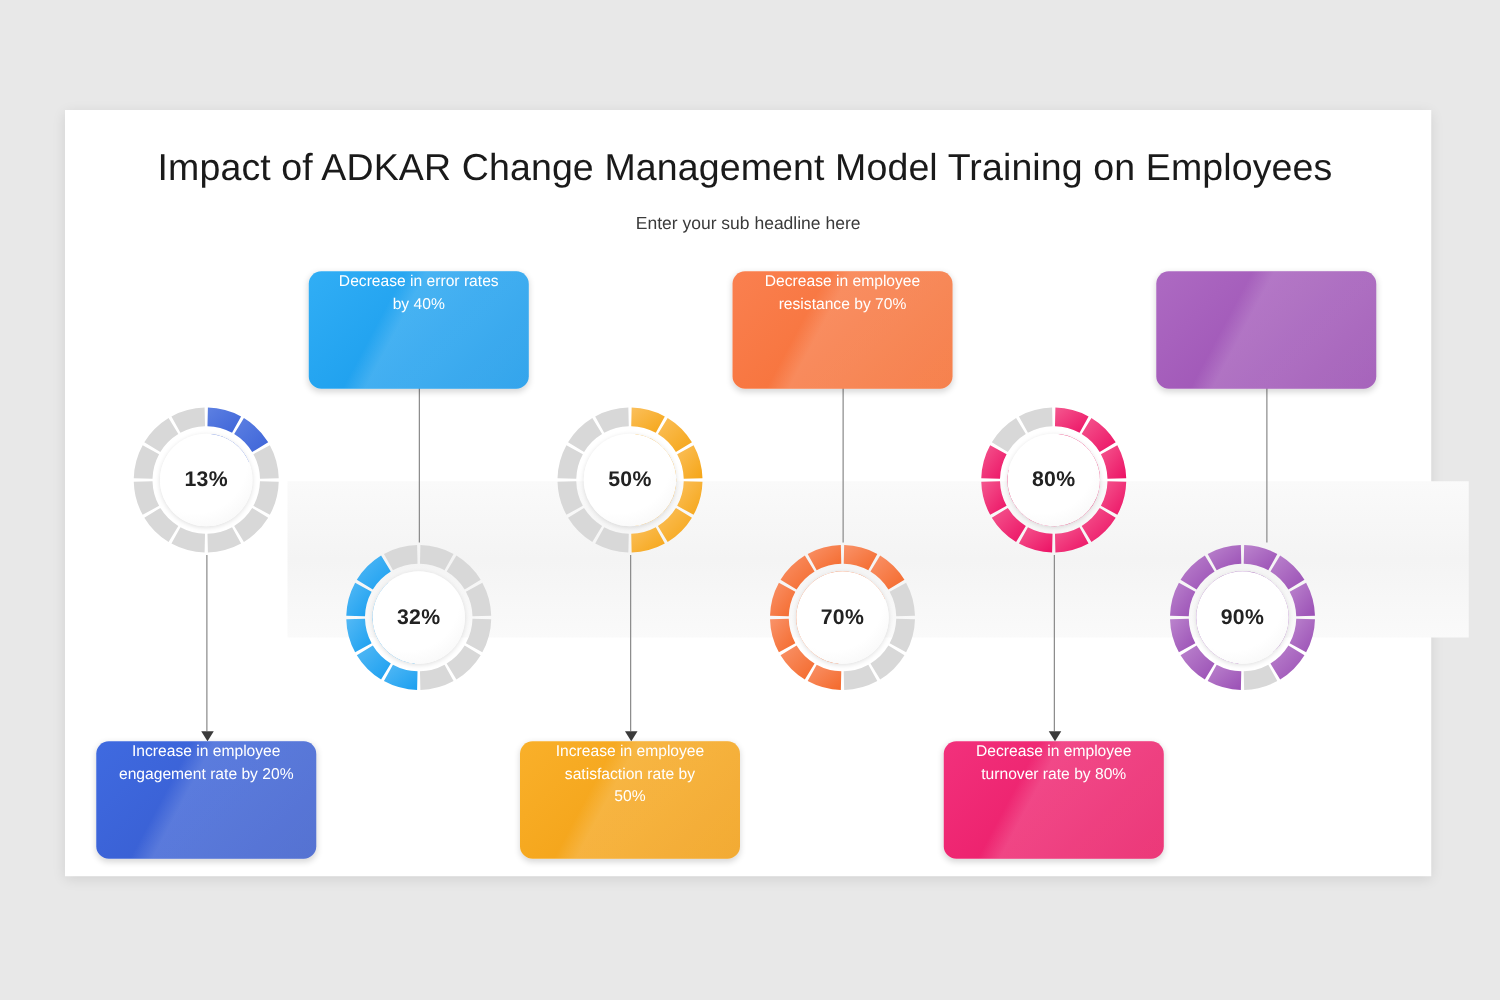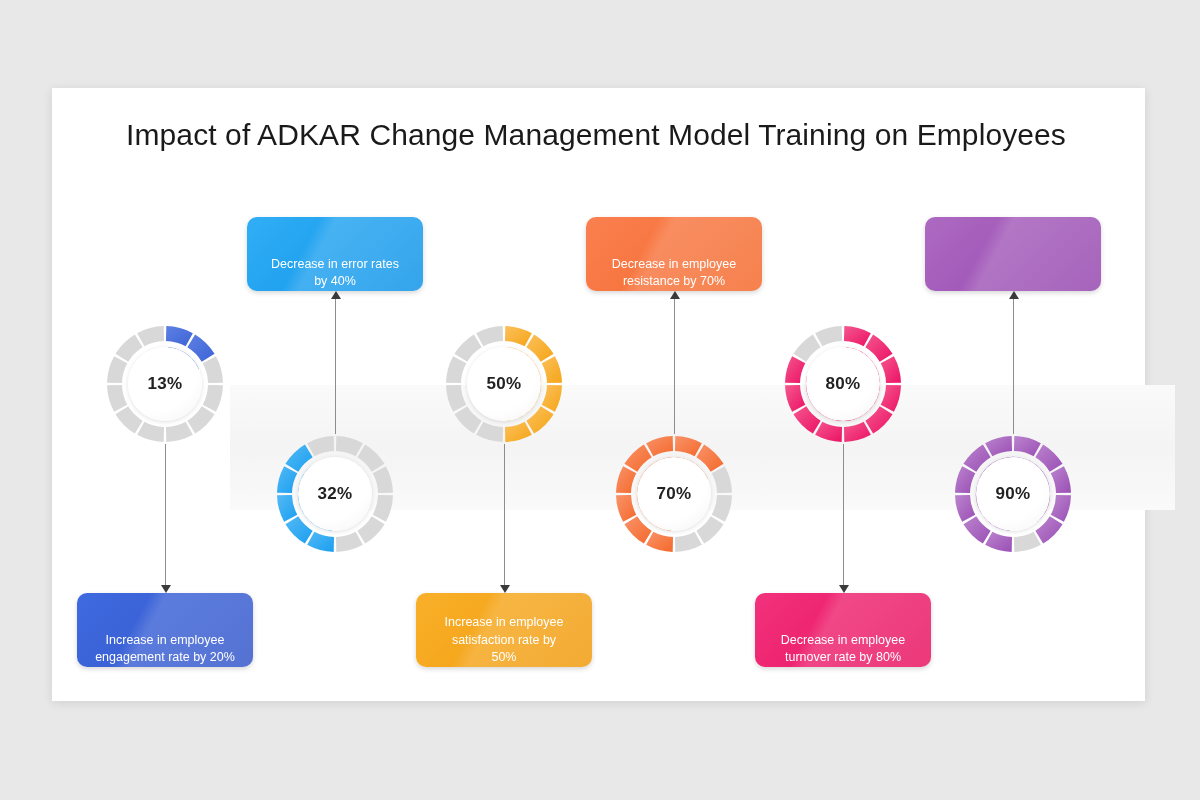--- a/index.html
+++ b/index.html
@@ -33,22 +33,22 @@
   }
 
   
   .conn{position:absolute;width:1px;background:#8d8d8d;}
   .arrowhead{position:absolute;width:0;height:0;border-left:5px solid transparent;border-right:5px solid transparent;}
   .arrow-up{border-bottom:8px solid #3b3b3b;}
   .arrow-down{border-top:8px solid #3b3b3b;}
 
   
   .callout{
-    position:absolute;width:176px;height:74px;border-radius:10px;
-    display:flex;align-items:flex-end;justify-content:center;text-align:center;
+    position:absolute;width:176px;height:94px;border-radius:10px;
+    display:flex;align-items:flex-start;justify-content:center;text-align:center;
     color:#ffffff;font-size:12.5px;line-height:1.42;
     box-shadow:0 2px 5px rgba(0,0,0,.16);
     overflow:hidden;
   }
   .callout .sheen{
     position:absolute;left:0;top:0;width:100%;height:100%;
     background:linear-gradient(118deg,rgba(255,255,255,.00) 0%,rgba(255,255,255,.00) 34%,rgba(255,255,255,.16) 42%,rgba(255,255,255,.16) 100%);
     pointer-events:none;
   }
   .callout .ctext{position:relative;z-index:2;padding:0 10px;}
@@ -67,20 +67,21 @@
 </style>
 </head>
 <body>
 
 <div id="stage">
   <div id="card">
 
     <div id="band"></div>
 
     <div id="title">Impact of ADKAR Change Management Model Training on Employees</div>
+    <div id="subtitle">Enter your sub headline here</div>
 
     <div id="layers">
         <div class="conn" style="left: 113px; top: 356px; height: 141px;"></div>
         <div class="arrowhead arrow-down" style="left: 109px; top: 497px;"></div>
         <div class="callout" style="left: 25px; top: 505px; background: linear-gradient(135deg, rgb(63, 106, 224) 0%, rgb(53, 87, 201) 100%);">
           <div class="sheen"></div>
           <div class="ctext">Increase in employee<br>engagement rate by 20%</div>
         </div>
         <div class="donut" style="left: 47px; top: 230px;">
           <svg viewBox="0 0 132 132">
@@ -234,21 +235,21 @@
           </svg>
           <div class="hub">
             <span class="pct">80%</span>
           </div>
         </div>
         <div class="conn" style="left: 961px; top: 211px; height: 135px;"></div>
         <div class="arrowhead arrow-up" style="left: 957px; top: 203px;"></div>
         <div class="callout" style="left: 873px; top: 129px; background: linear-gradient(135deg, rgb(173, 106, 194) 0%, rgb(149, 70, 174) 100%);">
           <div class="sheen"></div>
         </div>
-        <div class="donut" style="left: 895px; top: 340px;">
+        <div class="donut" style="left: 876px; top: 340px;">
           <svg viewBox="0 0 132 132">
             <defs>
               <linearGradient id="g-motivation" x1="0" y1="0" x2="1" y2="1">
                 <stop offset="0%" stop-color="#bb84cd"></stop>
                 <stop offset="100%" stop-color="#9a4fb5"></stop>
               </linearGradient>
             </defs>
             <path d="M 67.31586534722132 8.014928659283498 A 58 58 0 0 1 93.85296285170496 15.125522505075857 L 86.64961039005712 28.282714960659682 A 43 43 0 0 0 66.9755553436296 23.01106779912397 Z" fill="url(#g-motivation)"></path>
             <path d="M 96.13210848901154 16.44138785229717 A 58 58 0 0 1 115.55861214770283 35.86789151098846 L 102.74172969571072 43.6606781891811 A 43 43 0 0 0 88.3393218108189 29.258270304289283 Z" fill="url(#g-motivation)"></path>
             <path d="M 116.87447749492415 38.14703714829504 A 58 58 0 0 1 123.9850713407165 64.68413465277868 L 108.98893220087604 65.0244446563704 A 43 43 0 0 0 103.71728503934031 45.35038960994288 Z" fill="url(#g-motivation)"></path>

